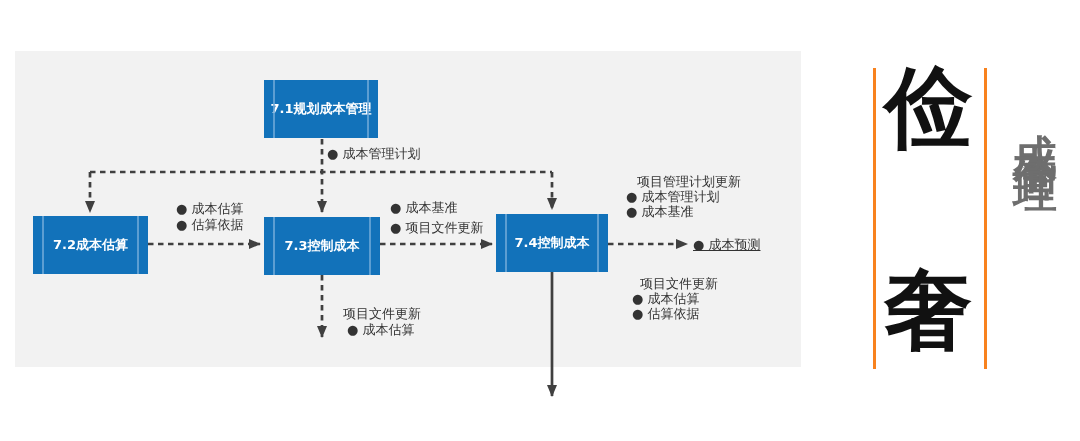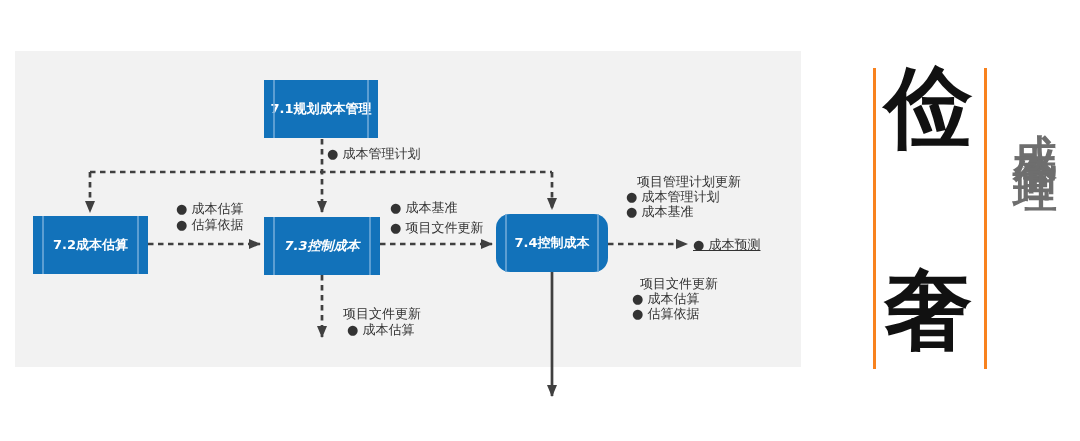--- a/index.html
+++ b/index.html
@@ -14,22 +14,22 @@
     display:flex;flex-direction:row;align-items:center;justify-content:center;
     font-size:13px;font-weight:bold;line-height:1.3;text-align:center;
   }
   .pbox::before,.pbox::after{
     content:"";position:absolute;top:0;bottom:0;width:2px;background:var(--box_stripe,#6FA9D8);opacity:.8;
   }
   .pbox::before{left:9px;}
   .pbox::after{right:9px;}
   .box-7-1{left:264px;top:80px;width:114px;height:58px;}
   .box-7-2{left:33px;top:216px;width:115px;height:58px;}
-  .box-7-3{left:264px;top:217px;width:116px;height:58px;font-style:italic;}
-  .box-7-4{left:496px;top:214px;width:112px;height:58px;border-radius:14px;}
+  .box-7-3{left:264px;top:217px;width:116px;height:58px;}
+  .box-7-4{left:496px;top:214px;width:112px;height:58px;}
   .lbl{position:absolute;z-index:3;font-size:13px;line-height:15px;white-space:nowrap;color:var(--label_ink,#333333);}
   .grp{position:absolute;z-index:3;font-size:13px;line-height:15px;white-space:nowrap;color:var(--label_ink,#333333);}
   .grp .hdr{padding-left:11px;}
   .grp.no-indent .hdr{padding-left:0;}
   .grp.no-indent .itm{padding-left:4px;}
   .gap20{line-height:20px;}
   .lh16{line-height:16px;}
   
   .orange-rule{position:absolute;width:3px;top:68px;height:301px;background:var(--accent_orange,#F8821E);z-index:2;}
   .rule-left{left:873px;}

